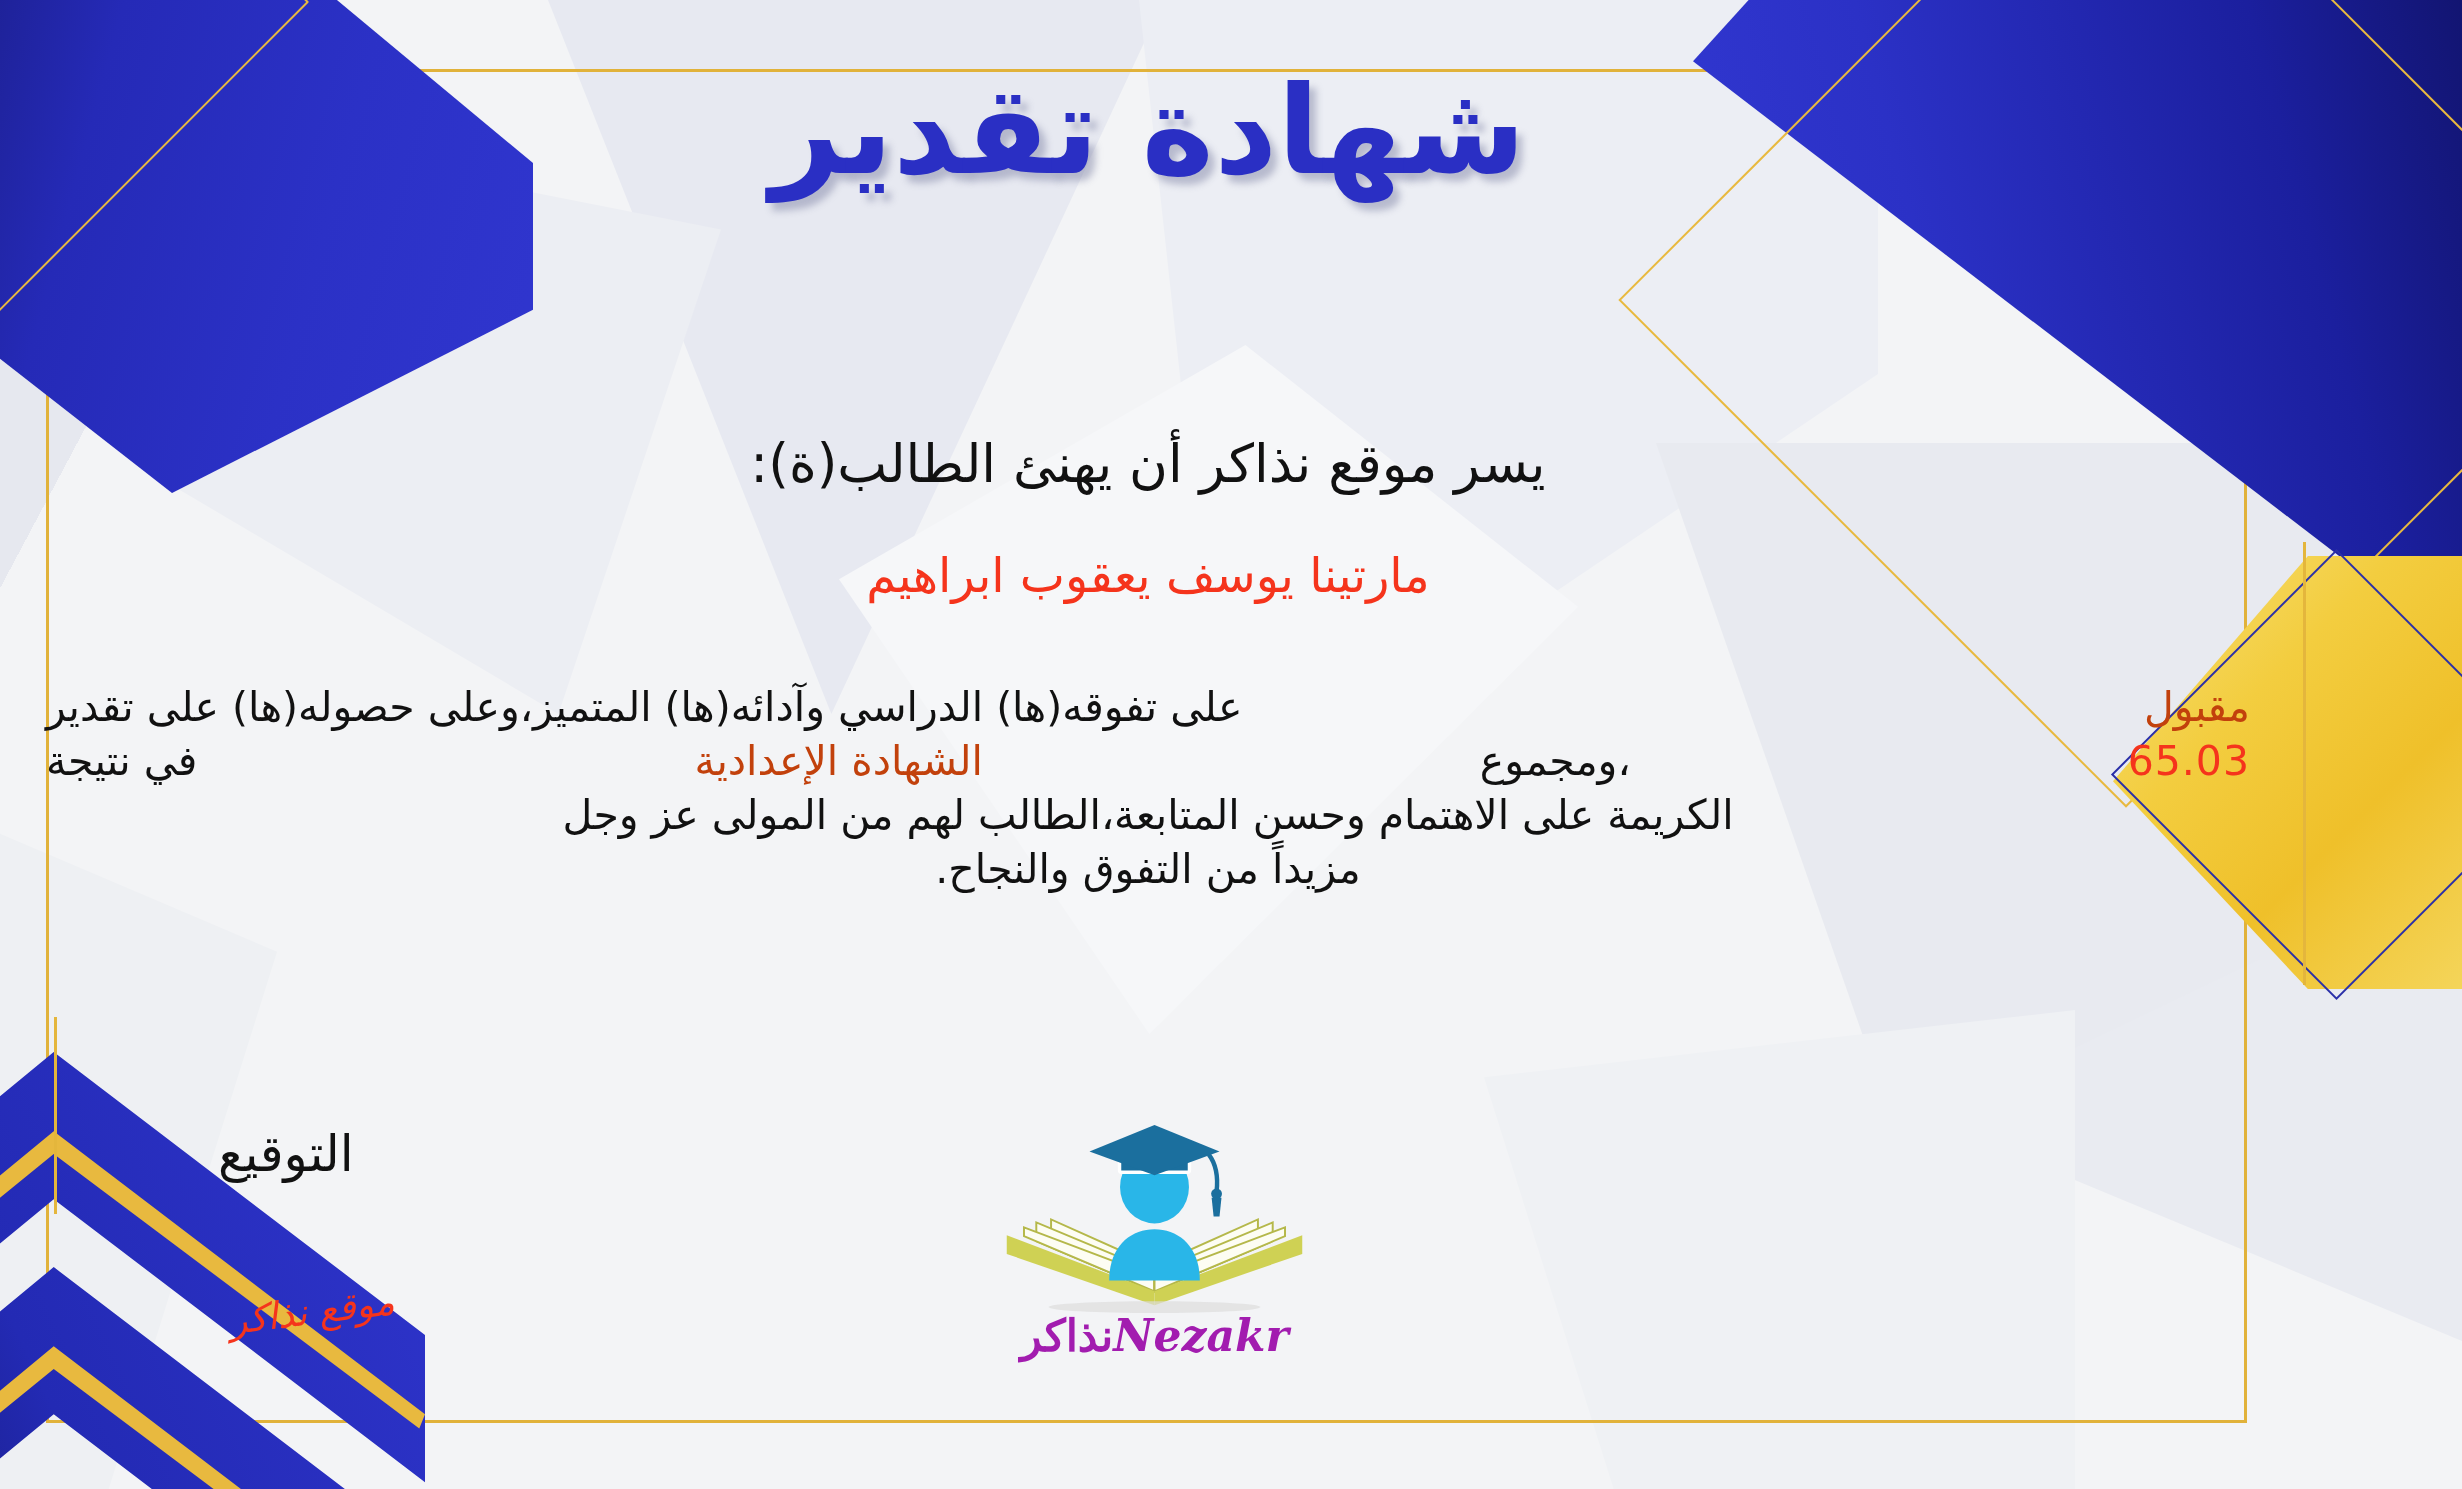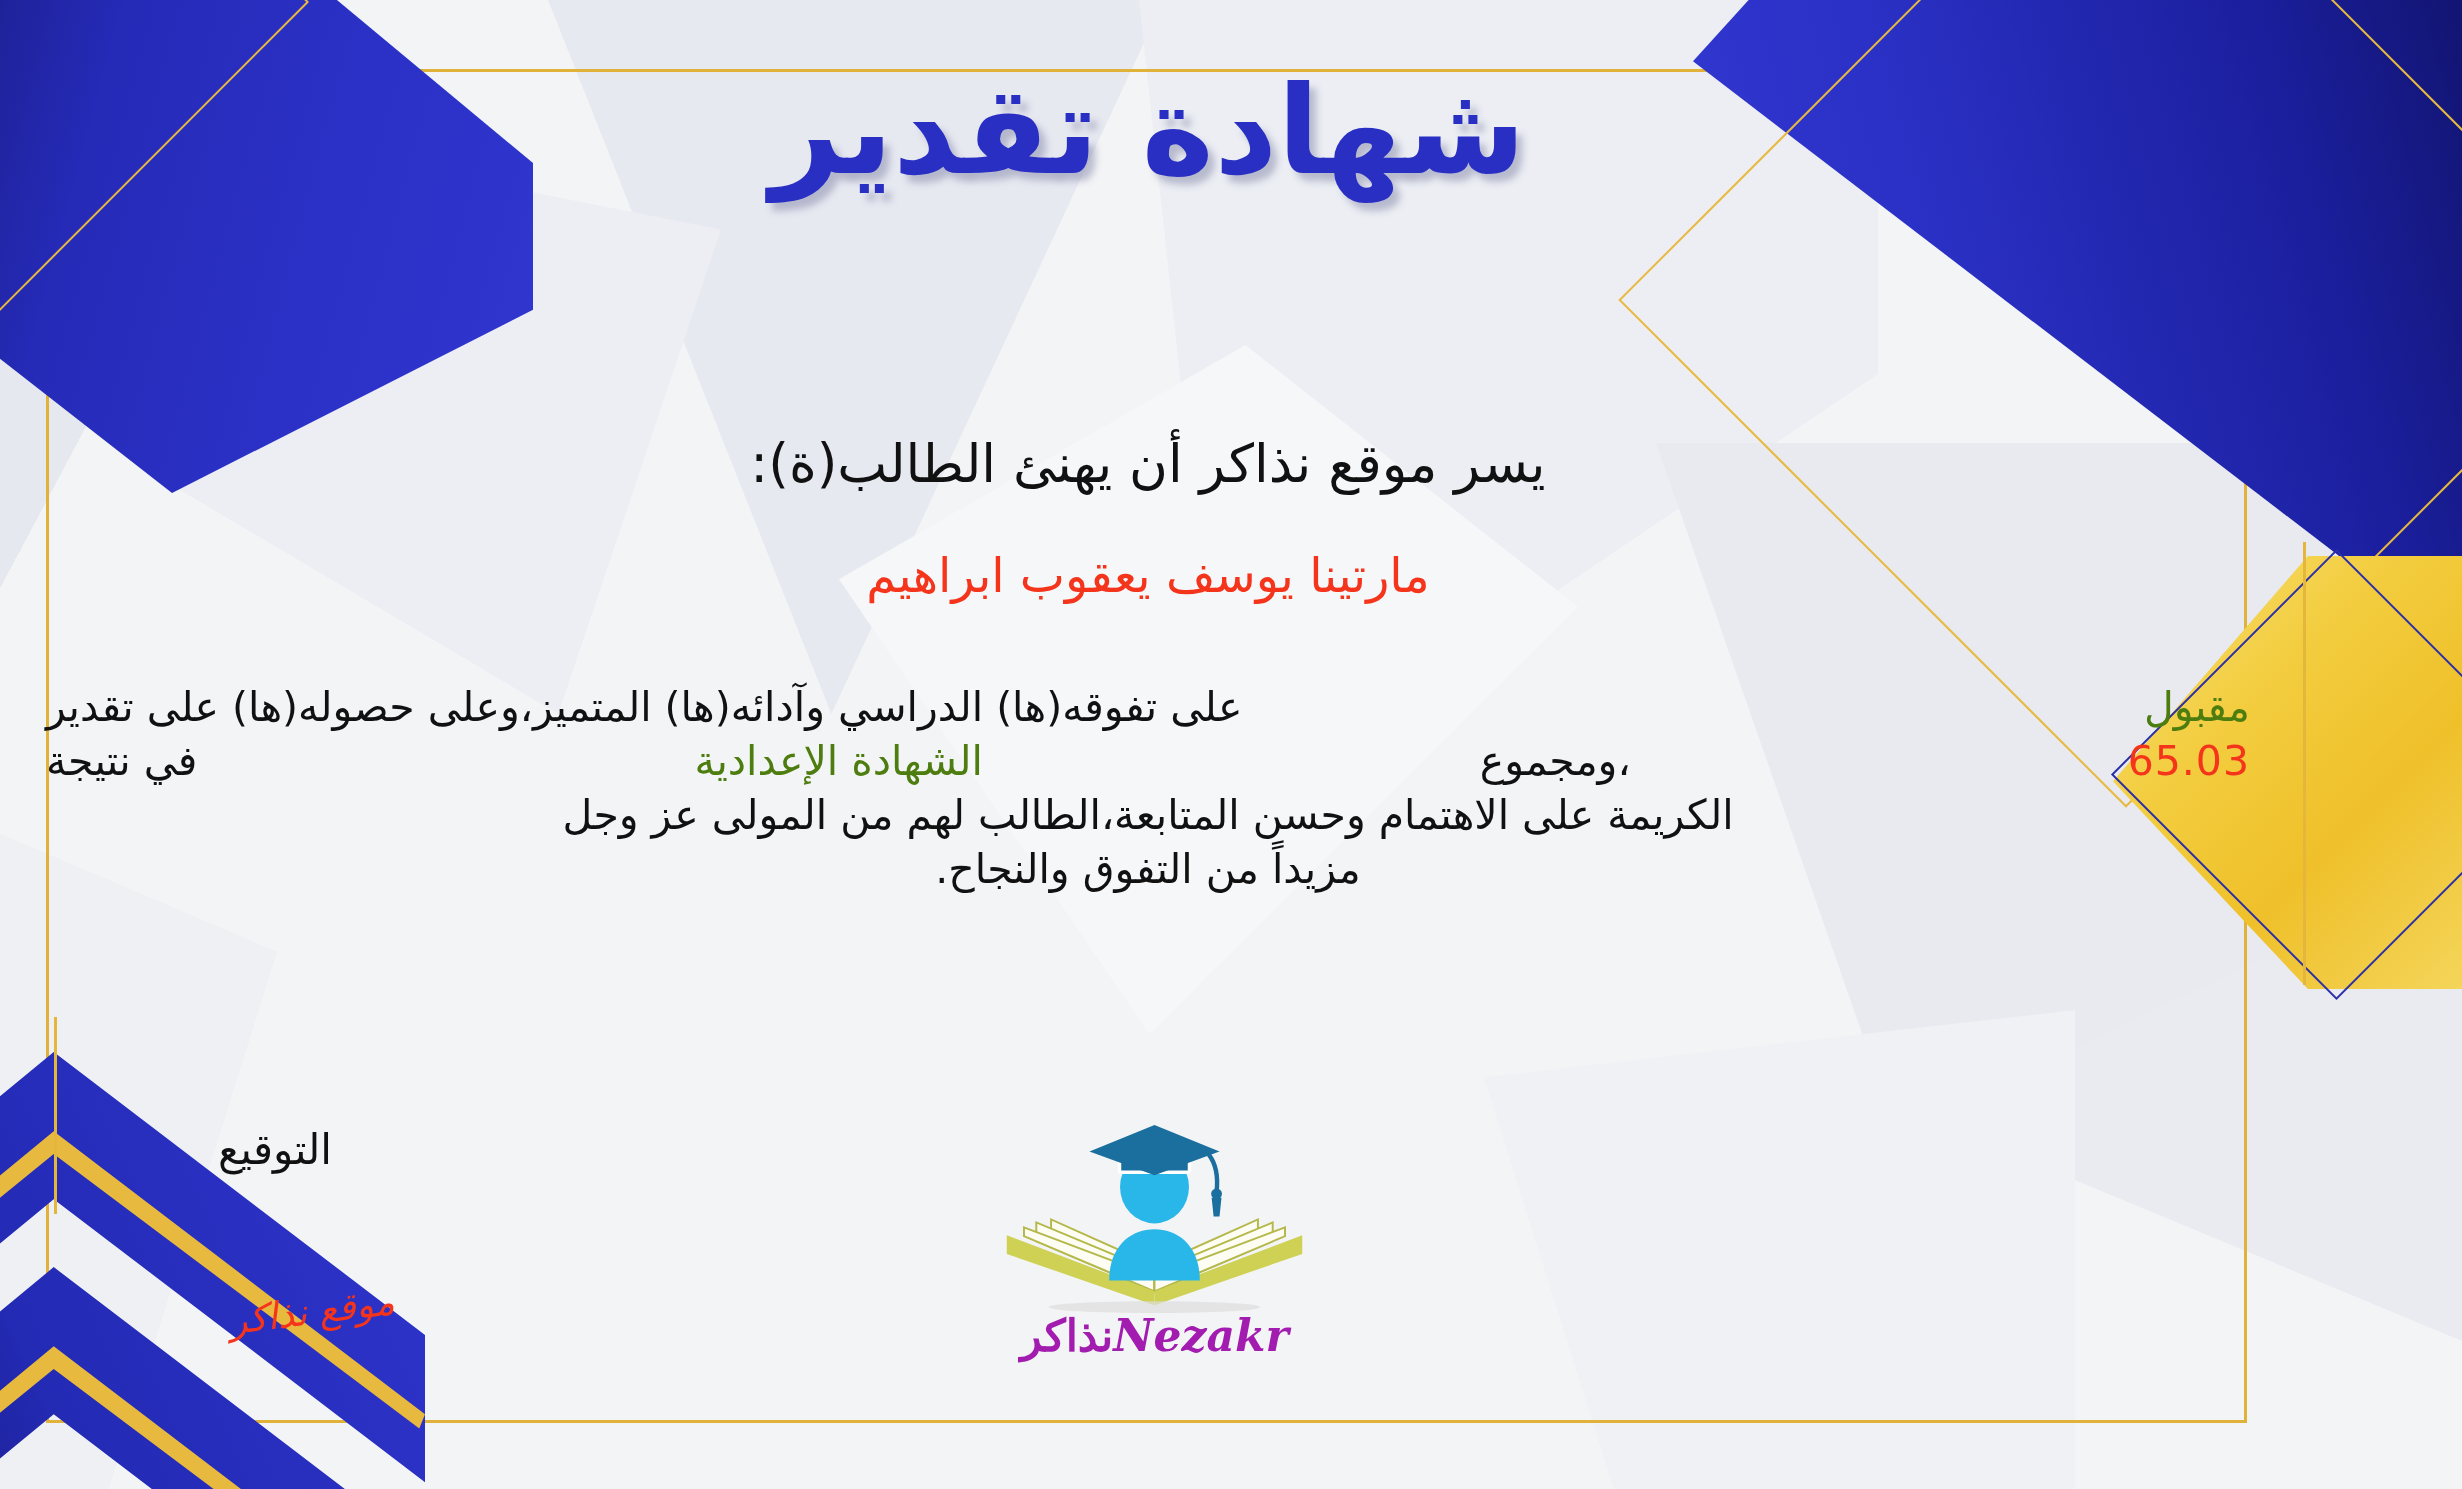--- a/index.html
+++ b/index.html
@@ -144,28 +144,28 @@
 
   .body-block{
     position:absolute;left:212px;right:212px;top:680px;
     color:#111;font-size:41px;line-height:1.32;
     text-align:justify;text-align-last:center;
   }
   .body-line{display:block;white-space:nowrap;}
   .bl-justify{
     display:flex;justify-content:space-between;align-items:baseline;width:100%;
   }
-  .hl{color:#4d7c0f;}
+  .hl{color:#c2410c;}
   .num{color:#f5341c;letter-spacing:1px;}
   .center-line{display:block;text-align:center;white-space:nowrap;}
 
   
   .sig-label{
     position:absolute;left:384px;top:1125px;
-    color:#111;font-size:42px;
+    color:#111;font-size:50px;
   }
   .sig-script{
     position:absolute;left:394px;top:1280px;
     color:#f5341c;font-size:37px;
     font-family:"DejaVu Serif","Liberation Serif",serif;
     font-style:italic;
     transform:rotate(-7deg);
     transform-origin:right center;
     letter-spacing:1.5px;
   }

